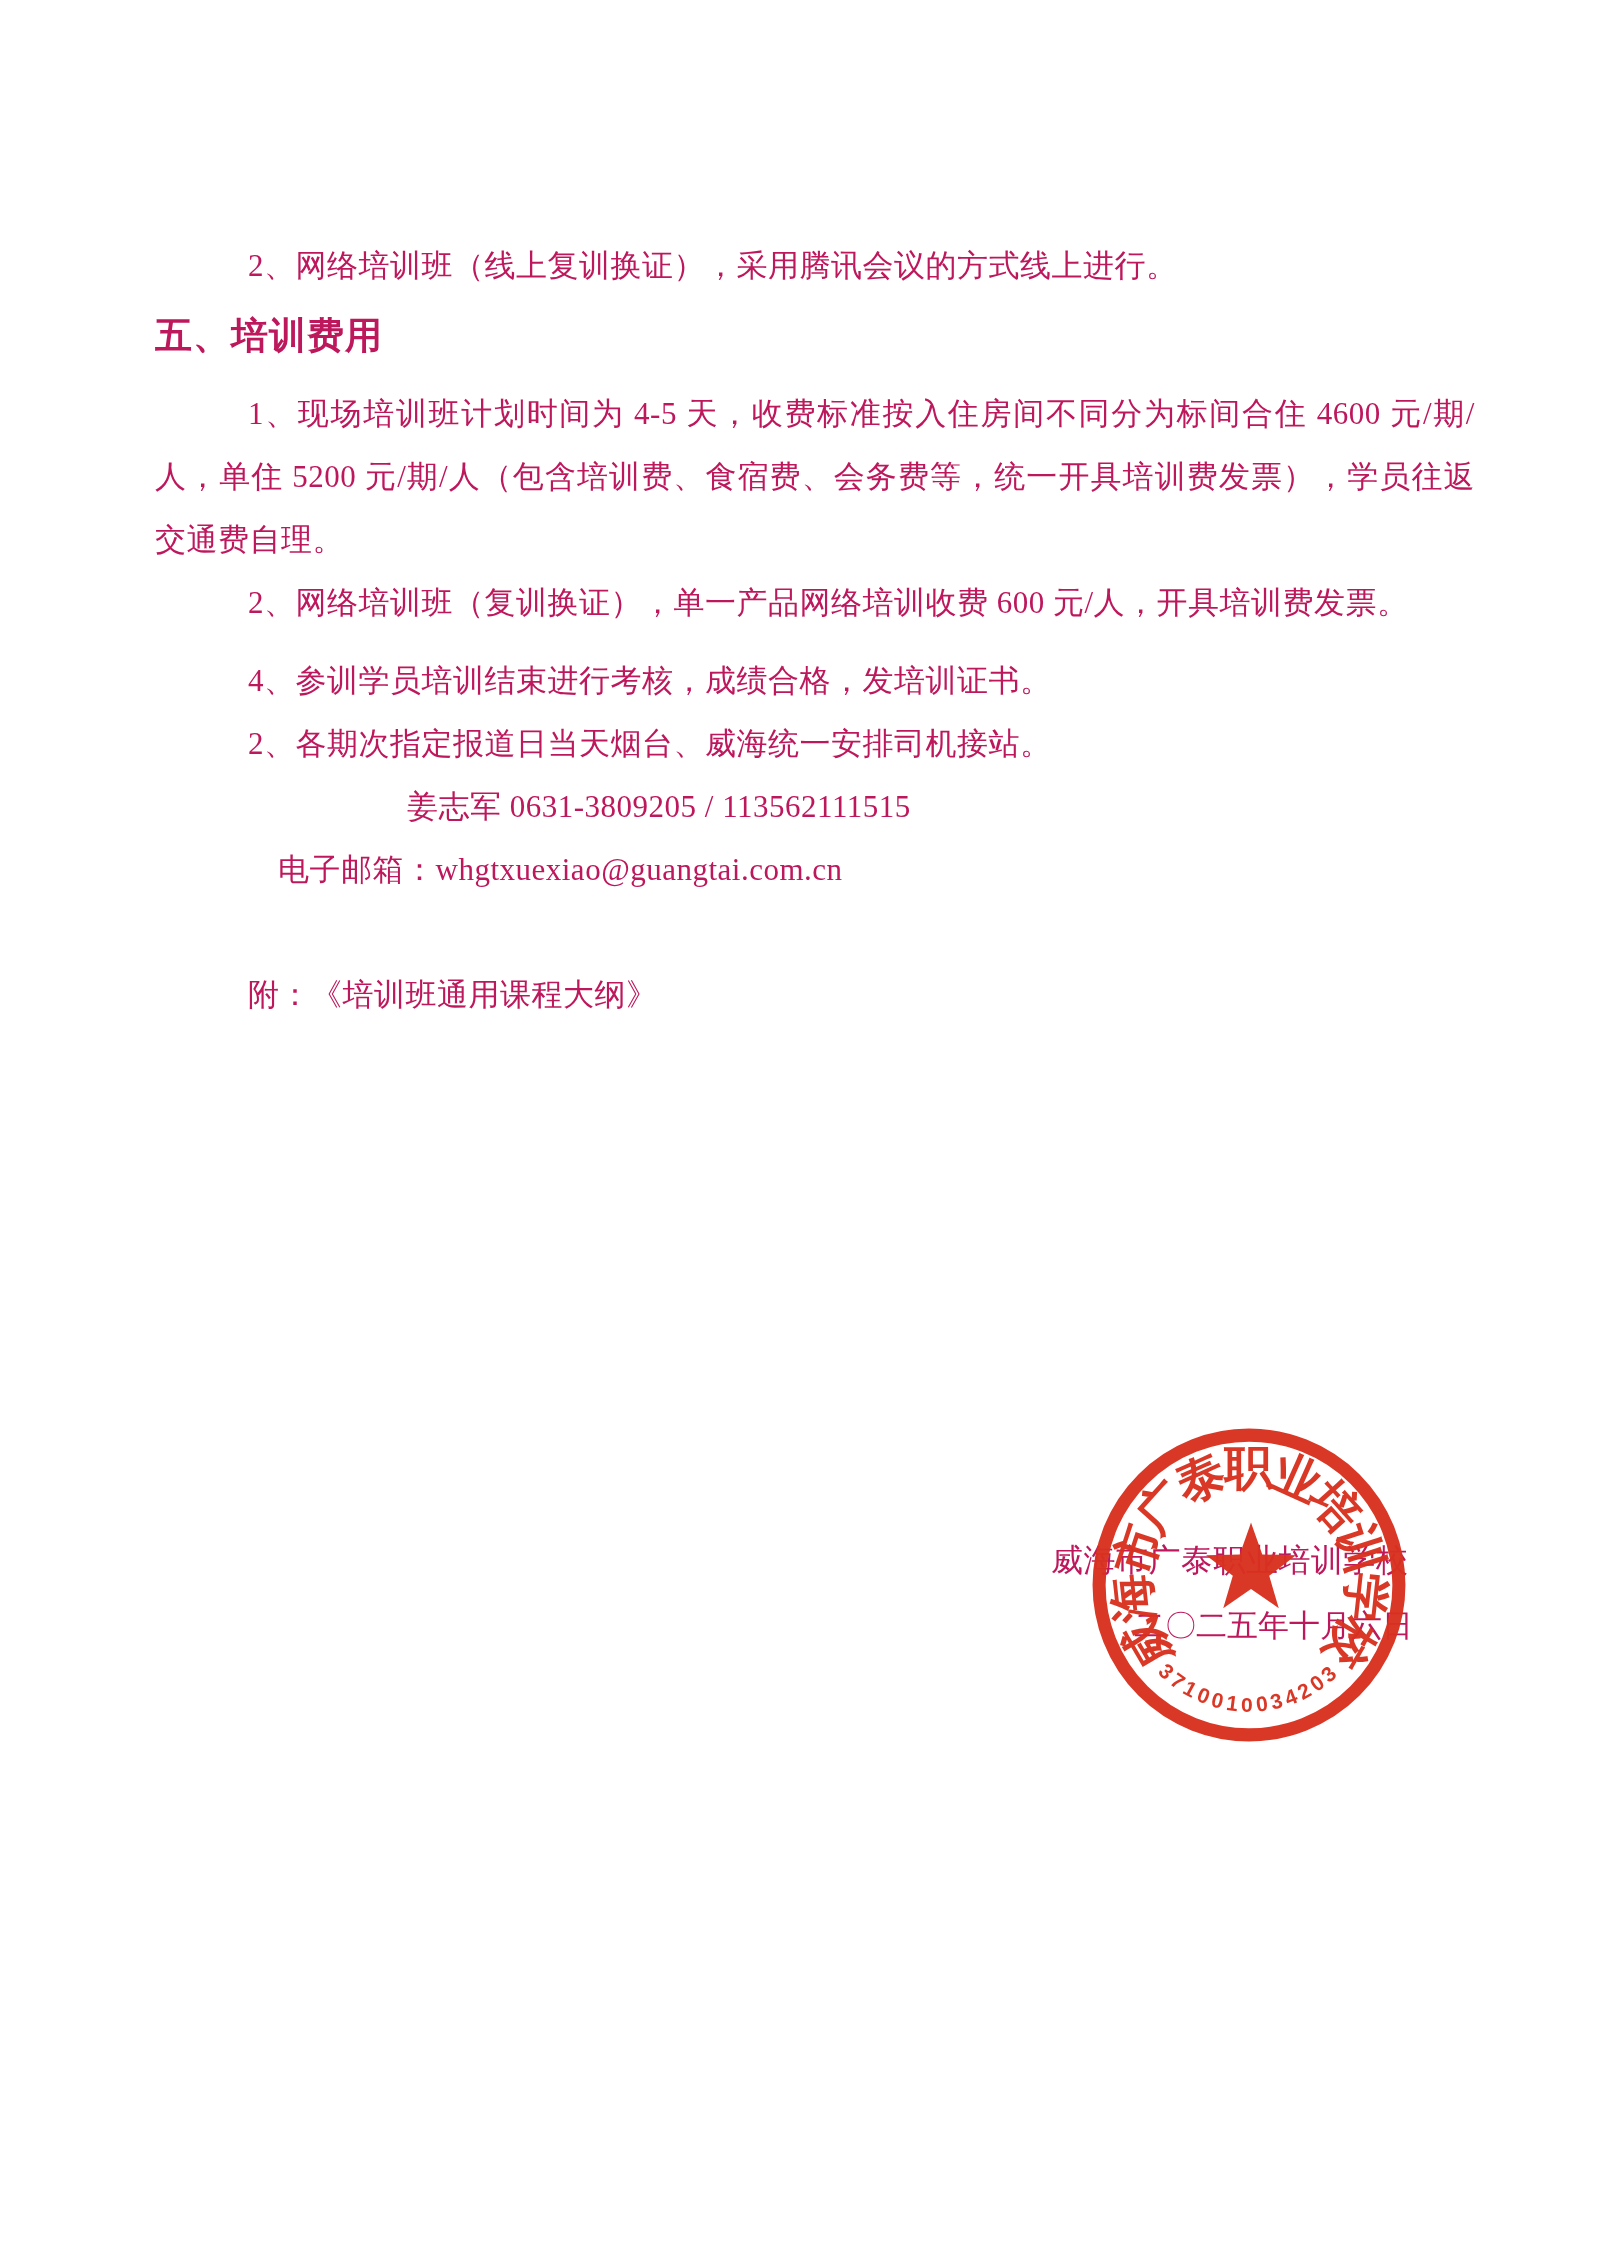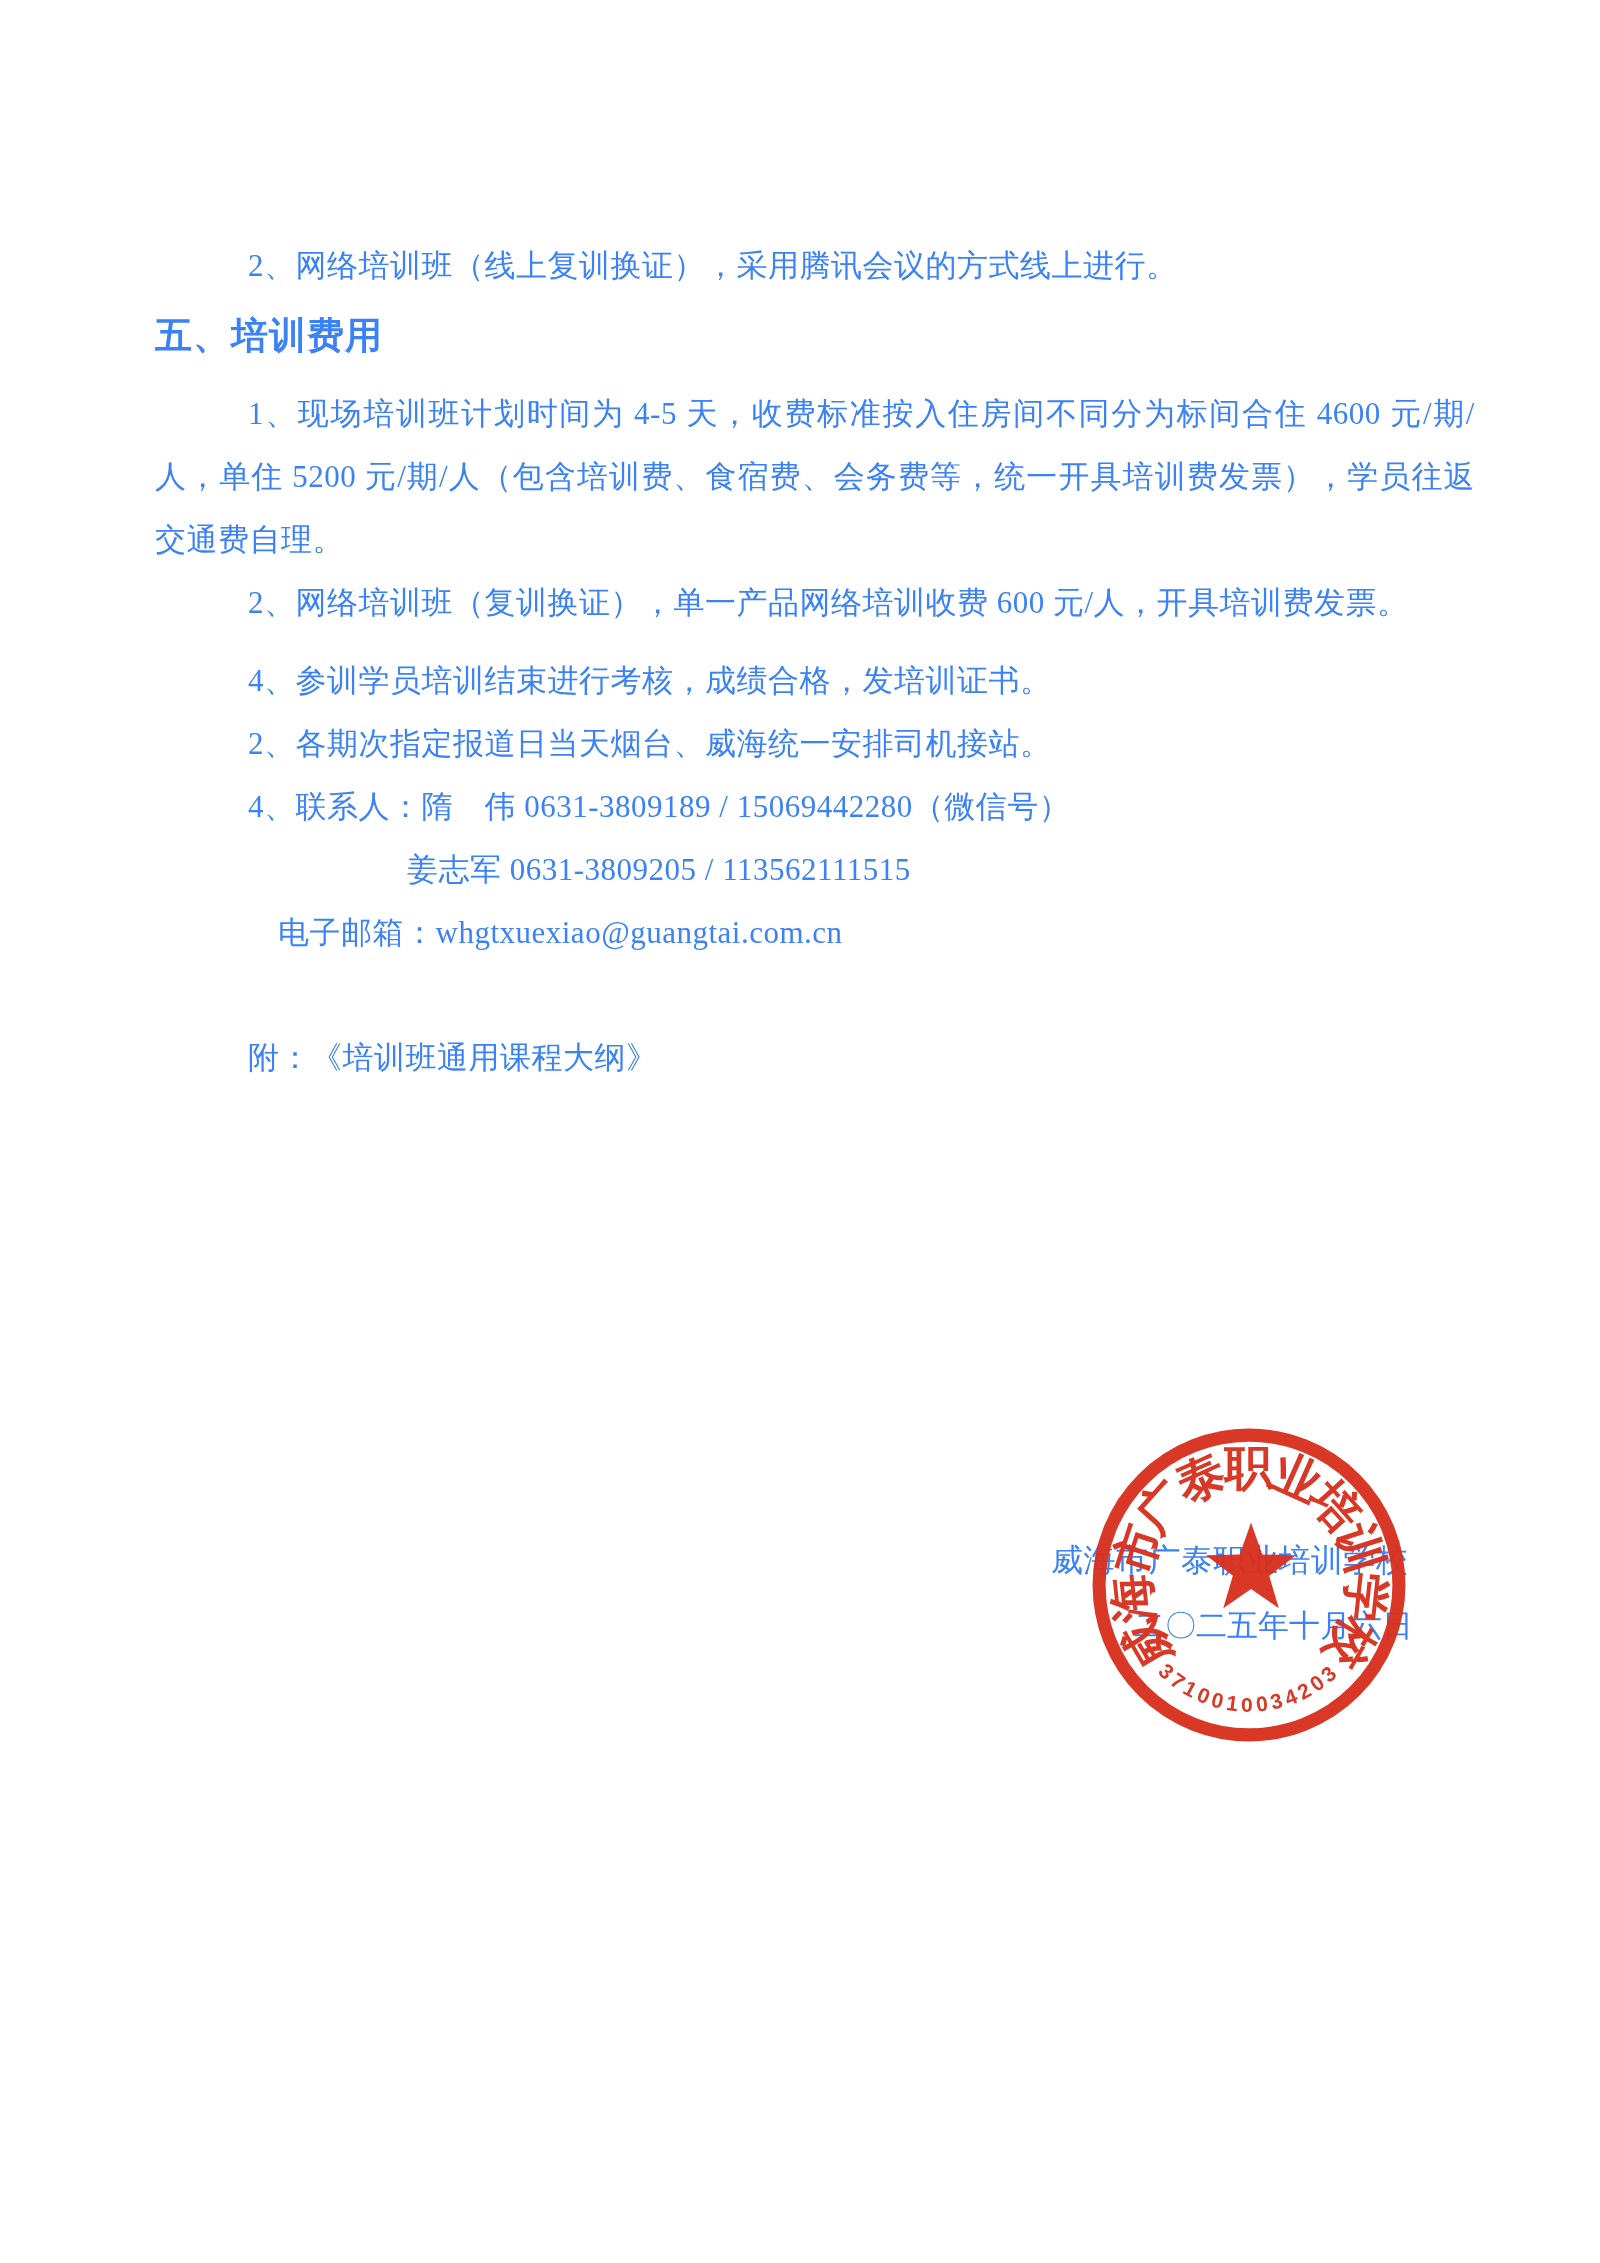--- a/index.html
+++ b/index.html
@@ -3,21 +3,21 @@
 <meta charset="utf-8">
 <style>
   html,body{margin:0;padding:0;background:#ffffff;}
   .page{
     position:relative;
     width:1600px;
     height:2263px;
     background:#ffffff;
     overflow:hidden;
     font-family:"Liberation Serif","DejaVu Serif",serif;
-    color:#3b82f6;
+    color:#be185d;
   }
   .content{
     position:absolute;
     left:155px;
     top:0;
     width:1320px;
     padding-top:234px;
   }
   .body-par{
     margin:0;
@@ -91,21 +91,20 @@
 
     <p class="body-par indent">2、网络培训班（复训换证），单一产品网络培训收费 600 元/人，开具培训费发票。</p>
 
 
 
     <p class="body-par indent after-heading6">4、参训学员培训结束进行考核，成绩合格，发培训证书。</p>
 
     <p class="body-par indent">2、各期次指定报道日当天烟台、威海统一安排司机接站。</p>
 
 
-    <p class="body-par indent">4、联系人：隋　伟 0631-3809189 / 15069442280（微信号）</p>
 
     <p class="body-par contact-cont">姜志军 0631-3809205 / 113562111515</p>
 
     <p class="body-par email-line">电子邮箱：whgtxuexiao@guangtai.com.cn</p>
 
     <p class="body-par indent attachment">附：《培训班通用课程大纲》</p>
 
   </div>
 
   <div class="sig-org">威海市广泰职业培训学校</div>

